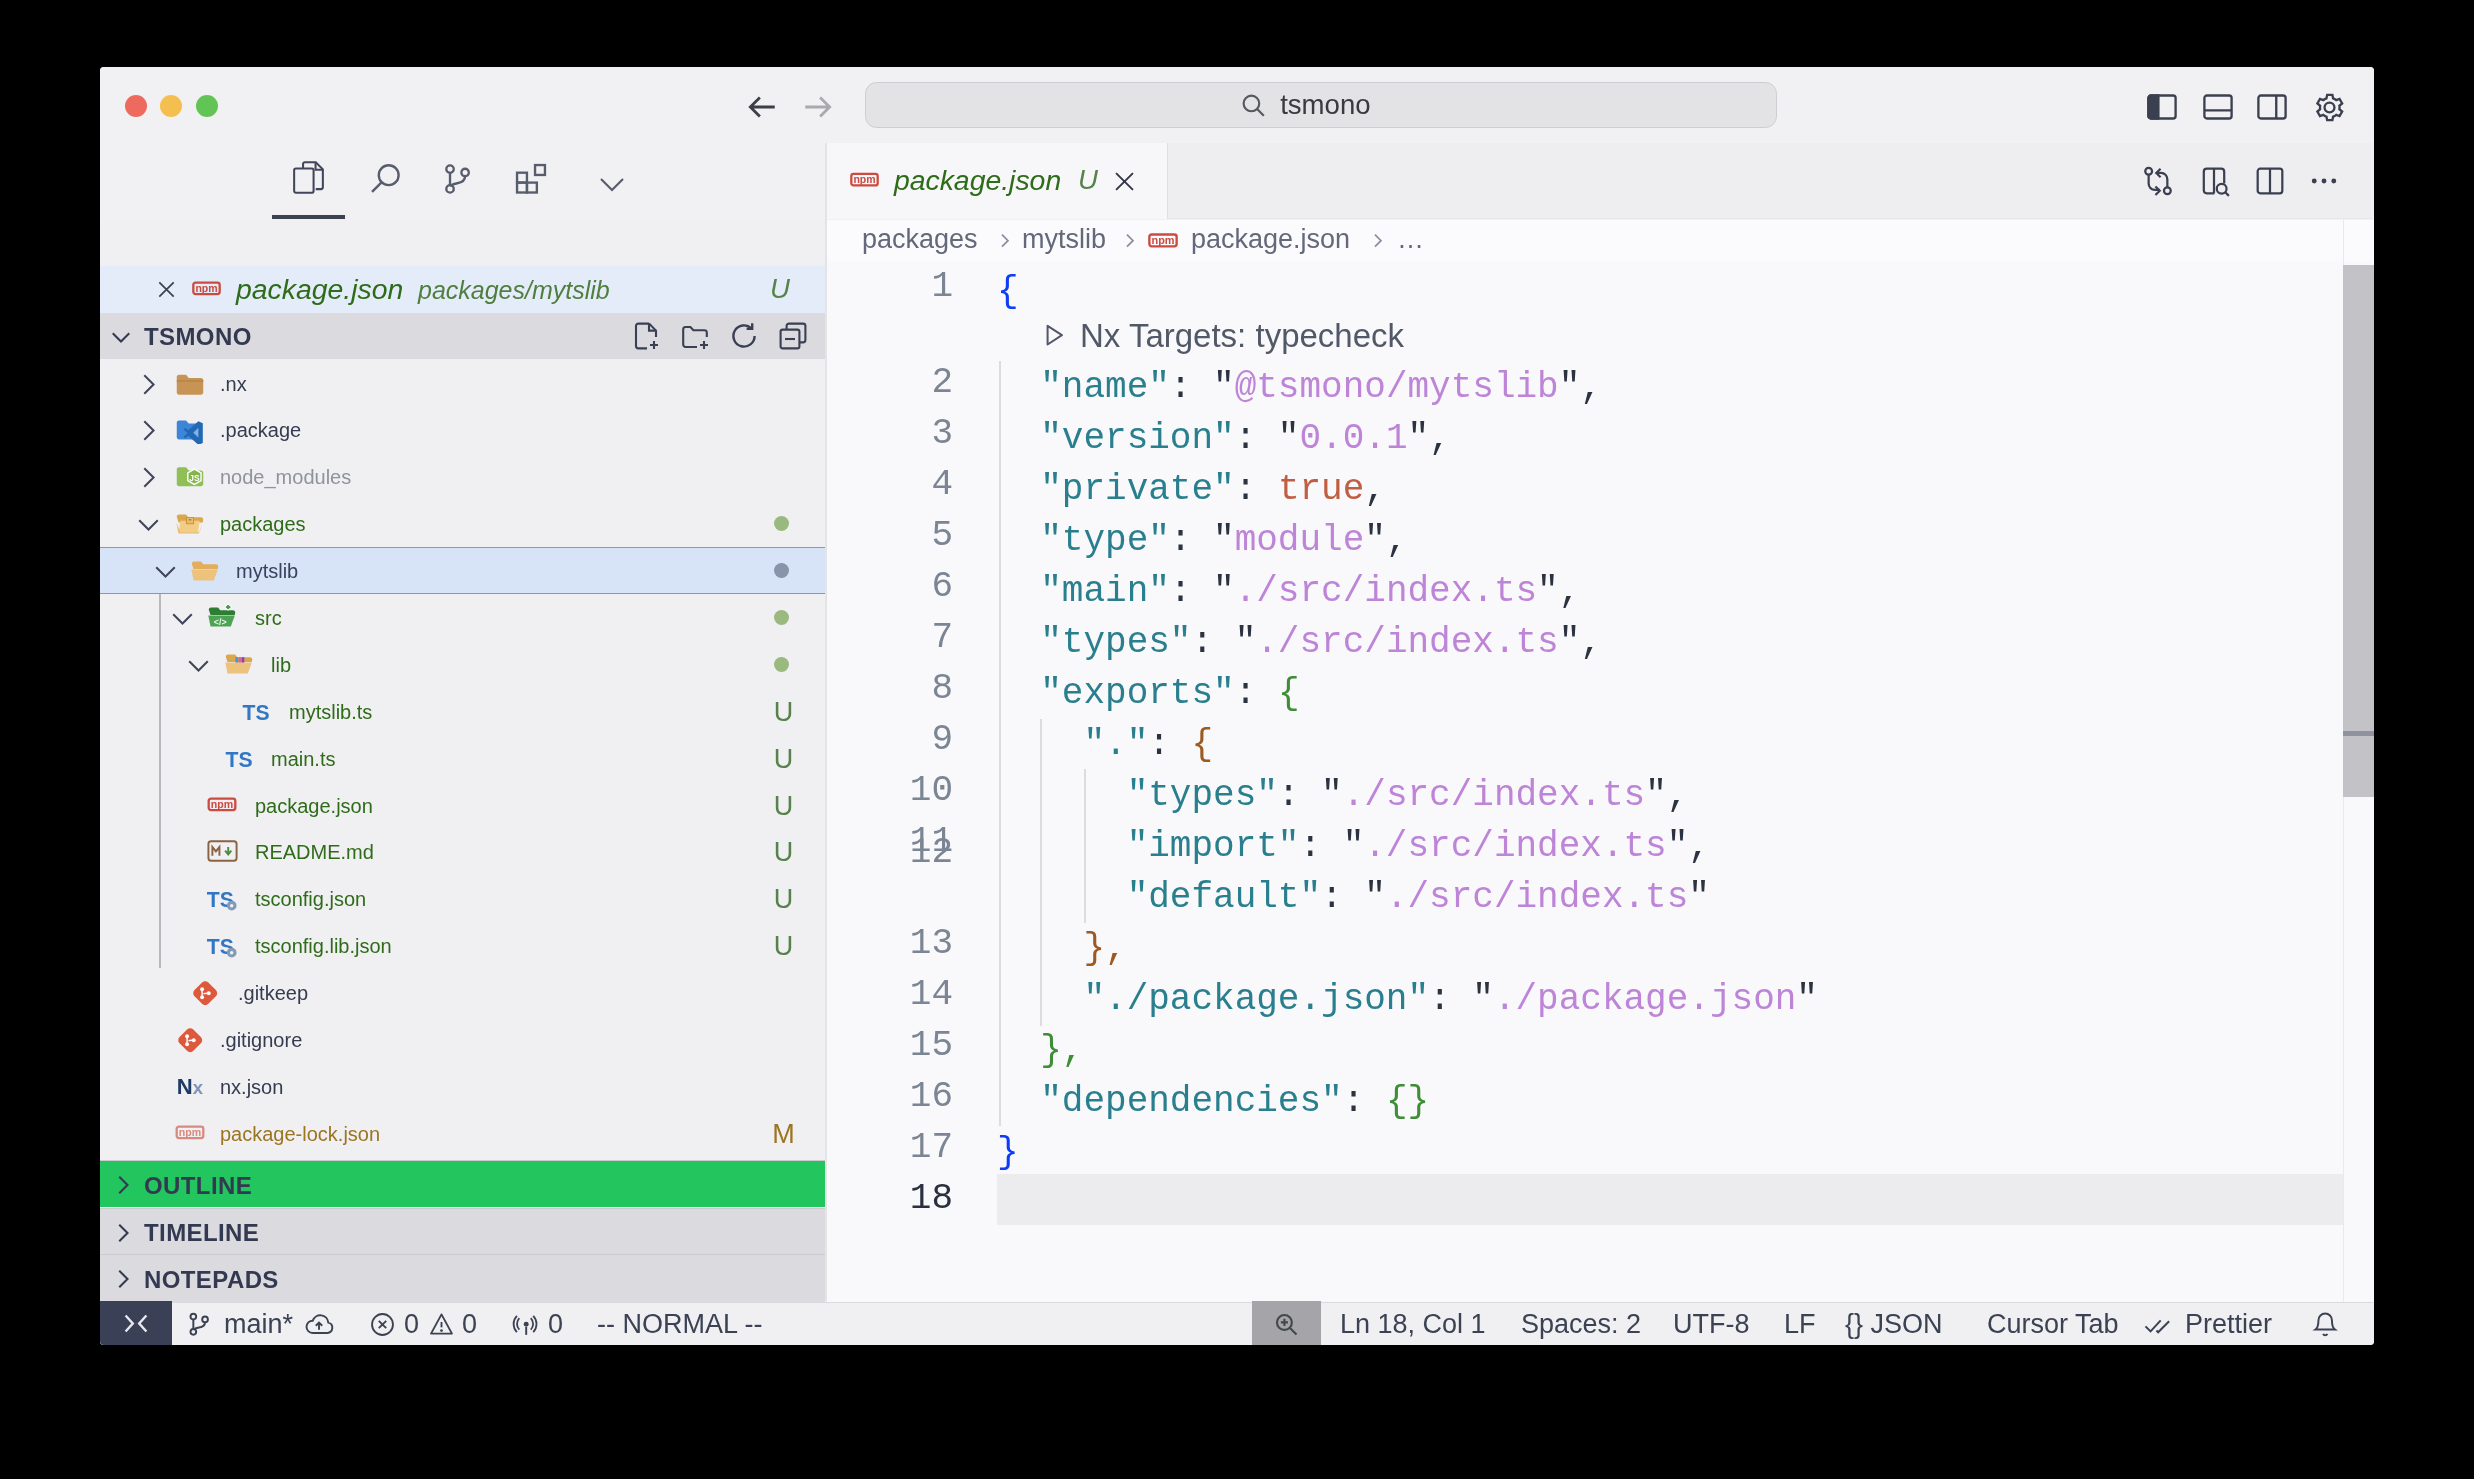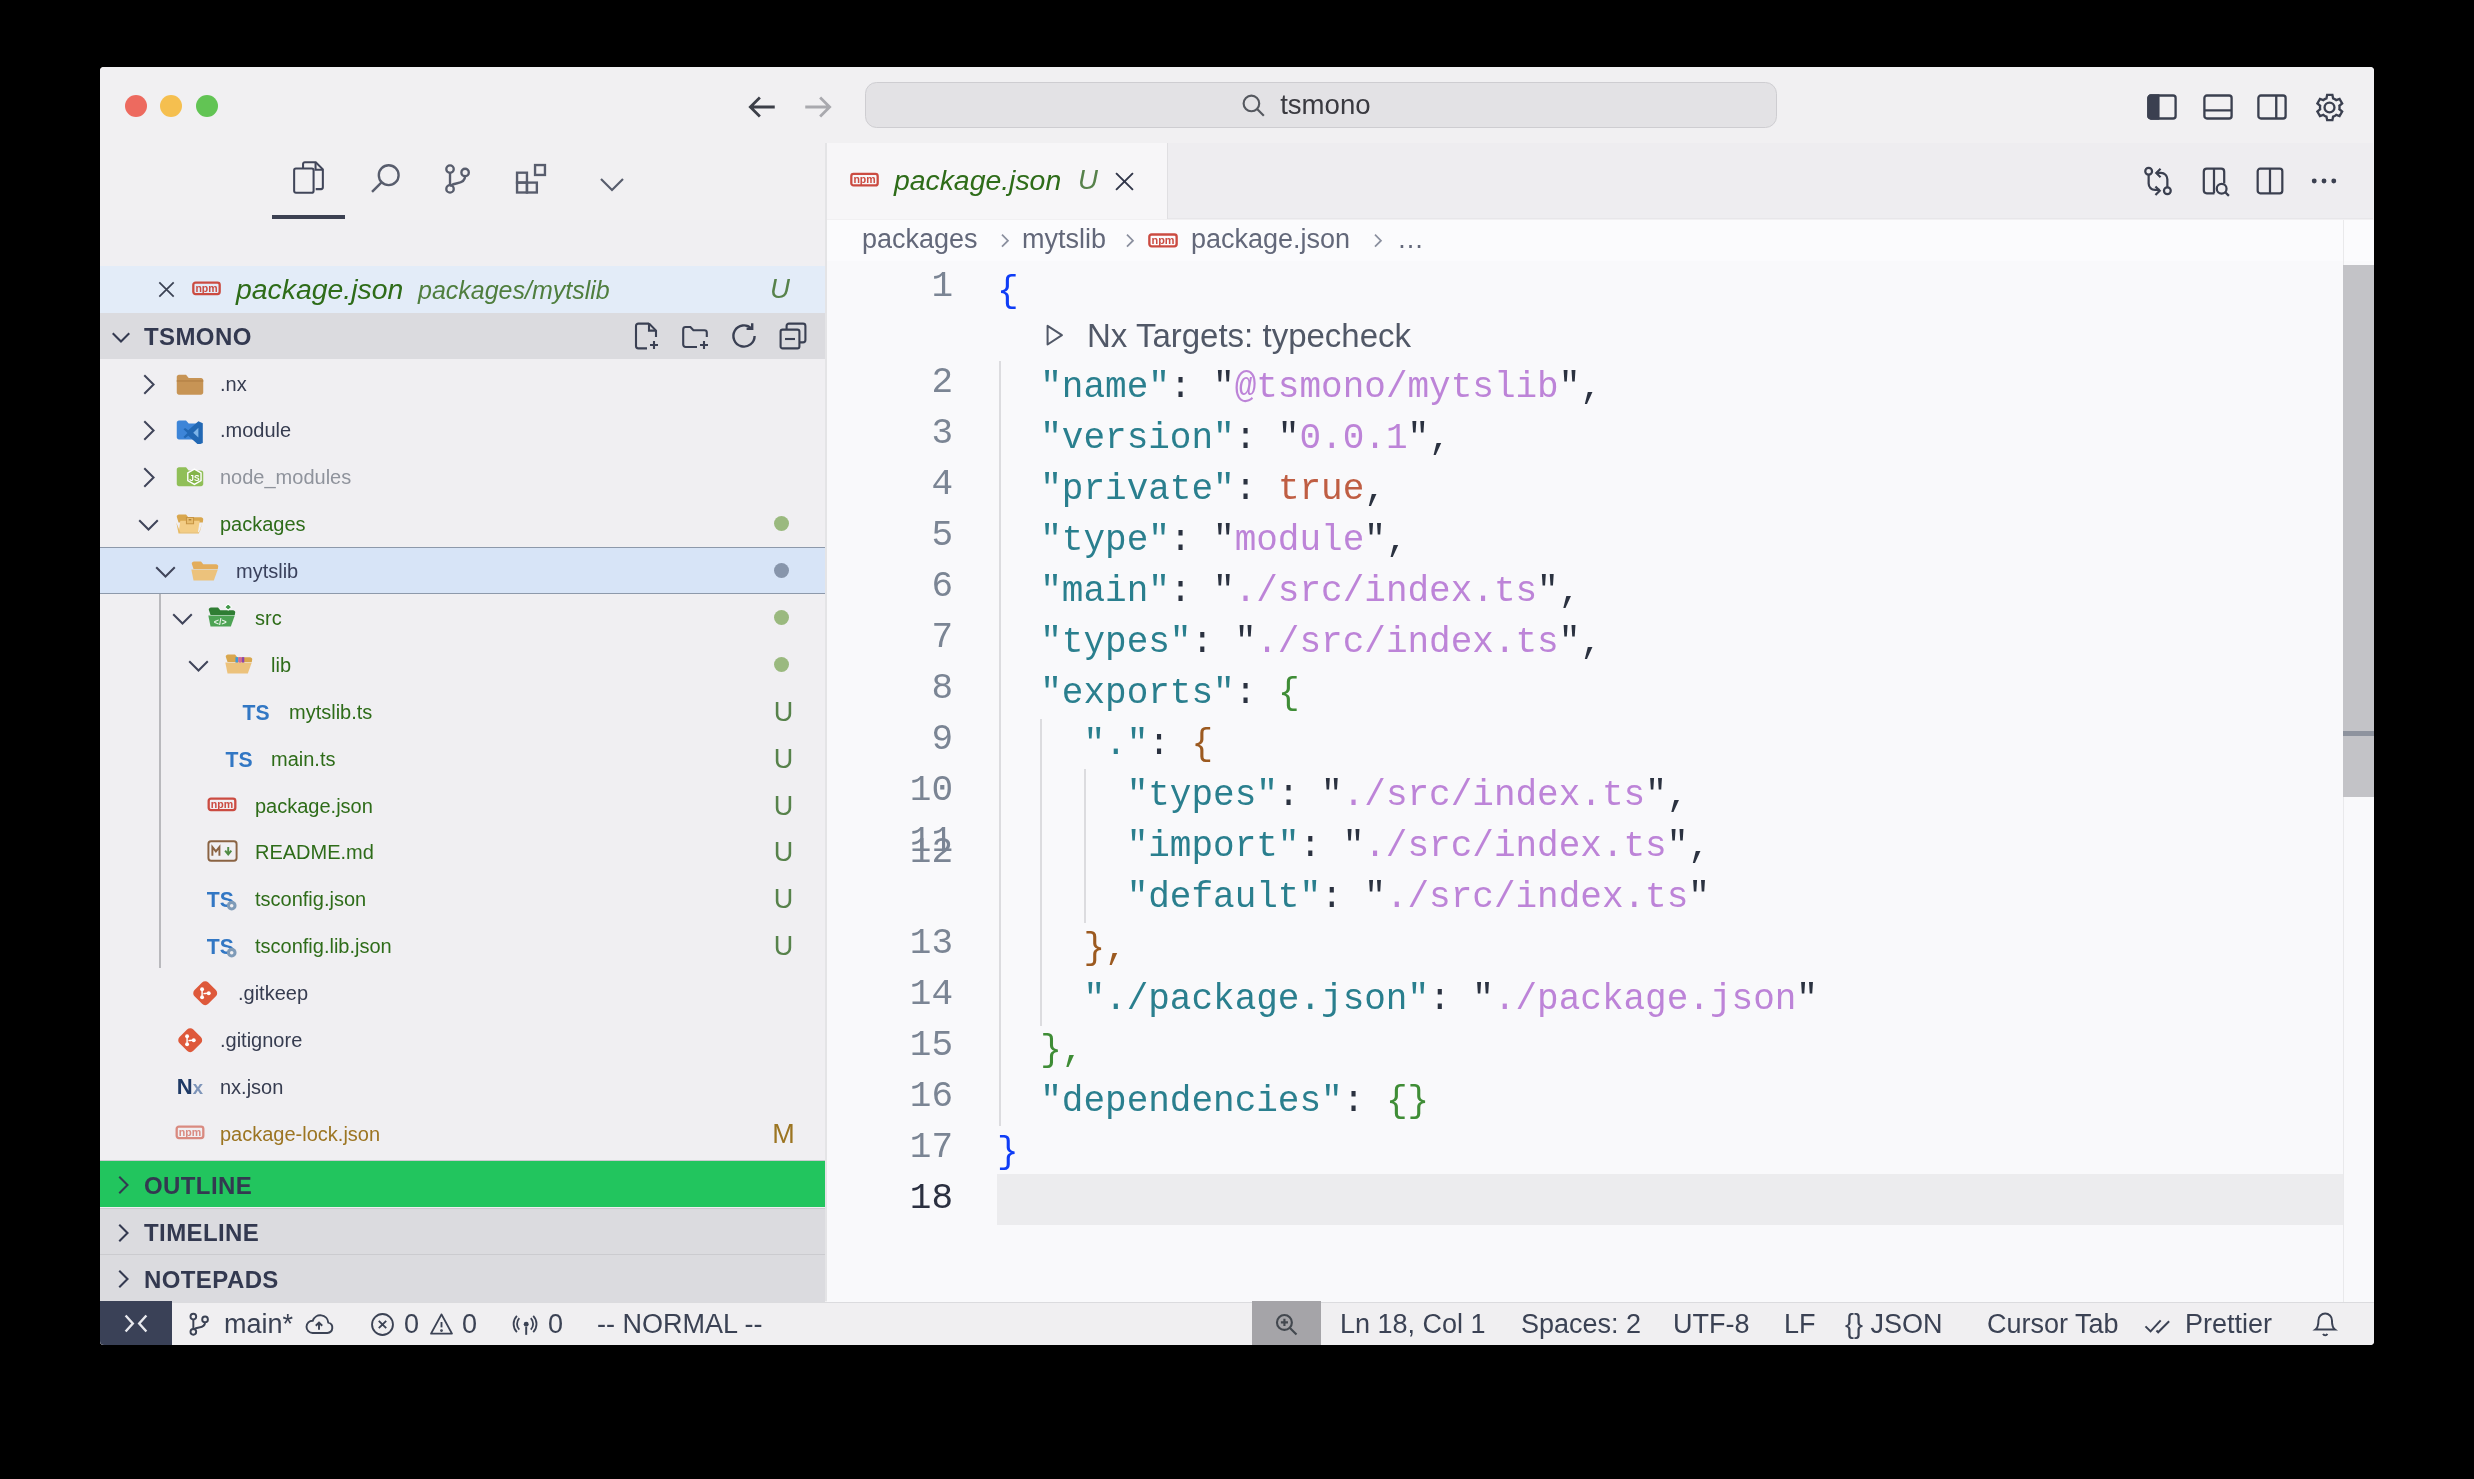--- a/index.html
+++ b/index.html
@@ -177,21 +177,21 @@
     </div>
     <div class="row" style="top:186px">
       <svg class="a" style="left:35px;top:10.7px" width="27" height="27" viewBox="0 0 16 16" fill="none" stroke="#40455a" stroke-width="1.2">
           <path d="M5.5 2.5 11 8l-5.5 5.5"></path>
         </svg>
       <svg class="a" style="left:75px;top:9.8px" width="30" height="28.4" viewBox="0 0 34 32">
           <path d="M2 7.5C2 6.1 3.1 5 4.5 5h8l3 3.5h11.5v15.5c0 1.4-1.1 2.5-2.5 2.5h-20C3.1 26.5 2 25.4 2 24z" fill="#3d85d8"></path>
           <path d="M26.5 6 15 16.2l-3.6-2.7-1.8 1.3 4.5 4.5-4.5 4.5 1.8 1.3 3.6-2.7L26.5 32.6l5-2.1v-22.4z" fill="#2268b4"></path>
           <path d="m26.5 13.2-5.8 5.6 5.8 5.6z" fill="#7db4e8"></path>
         </svg>
-      <span class="rowtxt" style="left:120px;color:#363c50">.module</span>
+      <span class="rowtxt" style="left:120px;color:#363c50">.package</span>
     </div>
     <div class="row" style="top:233px">
       <svg class="a" style="left:35px;top:10.7px" width="27" height="27" viewBox="0 0 16 16" fill="none" stroke="#40455a" stroke-width="1.2">
           <path d="M5.5 2.5 11 8l-5.5 5.5"></path>
         </svg>
       <svg class="a" style="left:75px;top:9px" width="30" height="30" viewBox="0 0 34 34">
           <path d="M2 8.5C2 7.1 3.1 6 4.5 6h8l3 3.5h14c1.4 0 2.5 1.1 2.5 2.5v13c0 1.4-1.1 2.5-2.5 2.5h-25C3.1 27.5 2 26.4 2 25z" fill="#90bf58"></path>
           <path d="m22 8-7.5 4.3v8.7l7.5 4.3 7.5-4.3v-8.7z" fill="#84b54a" stroke="#fff" stroke-width="1.6"></path>
           <text x="22" y="21.5" font-family="Liberation Sans" font-weight="bold" font-size="9.5" fill="#fff" text-anchor="middle">JS</text>
         </svg>
@@ -393,21 +393,21 @@
     <div class="ln" style="top:550px">10</div>
     <div class="ln" style="top:601px">11</div>
     <div class="ln" style="top:612px">12</div>
     <div class="ln" style="top:703px">13</div>
     <div class="ln" style="top:754px">14</div>
     <div class="ln" style="top:805px">15</div>
     <div class="ln" style="top:856px">16</div>
     <div class="ln" style="top:907px">17</div>
     <div class="ln" style="top:958px;color:#2b3040">18</div>
 
-    <div class="a" style="left:213px;top:94px;height:43px;display:flex;align-items:center;gap:20px">
+    <div class="a" style="left:213px;top:94px;height:43px;display:flex;align-items:center;gap:13px">
       <svg width="27" height="28.4" viewBox="0 0 16 16" fill="none" stroke="#515867" stroke-width="1.2">
           <path d="M4.5 2.5v11L13 8z" stroke-linejoin="round"></path>
         </svg>
       <span style="font-size:33px;color:#515867">Nx Targets: typecheck</span>
     </div>
 
     <div class="code" style="left:170px;top:46px"><span class="b1">{</span></div>
     <div class="code" style="left:170px;top:142px">  <span class="k">"name"</span><span class="p">: "</span><span class="s">@tsmono/mytslib</span><span class="p">",</span></div>
     <div class="code" style="left:170px;top:193px">  <span class="k">"version"</span><span class="p">: "</span><span class="s">0.0.1</span><span class="p">",</span></div>
     <div class="code" style="left:170px;top:244px">  <span class="k">"private"</span><span class="p">: </span><span class="t">true</span><span class="p">,</span></div>

